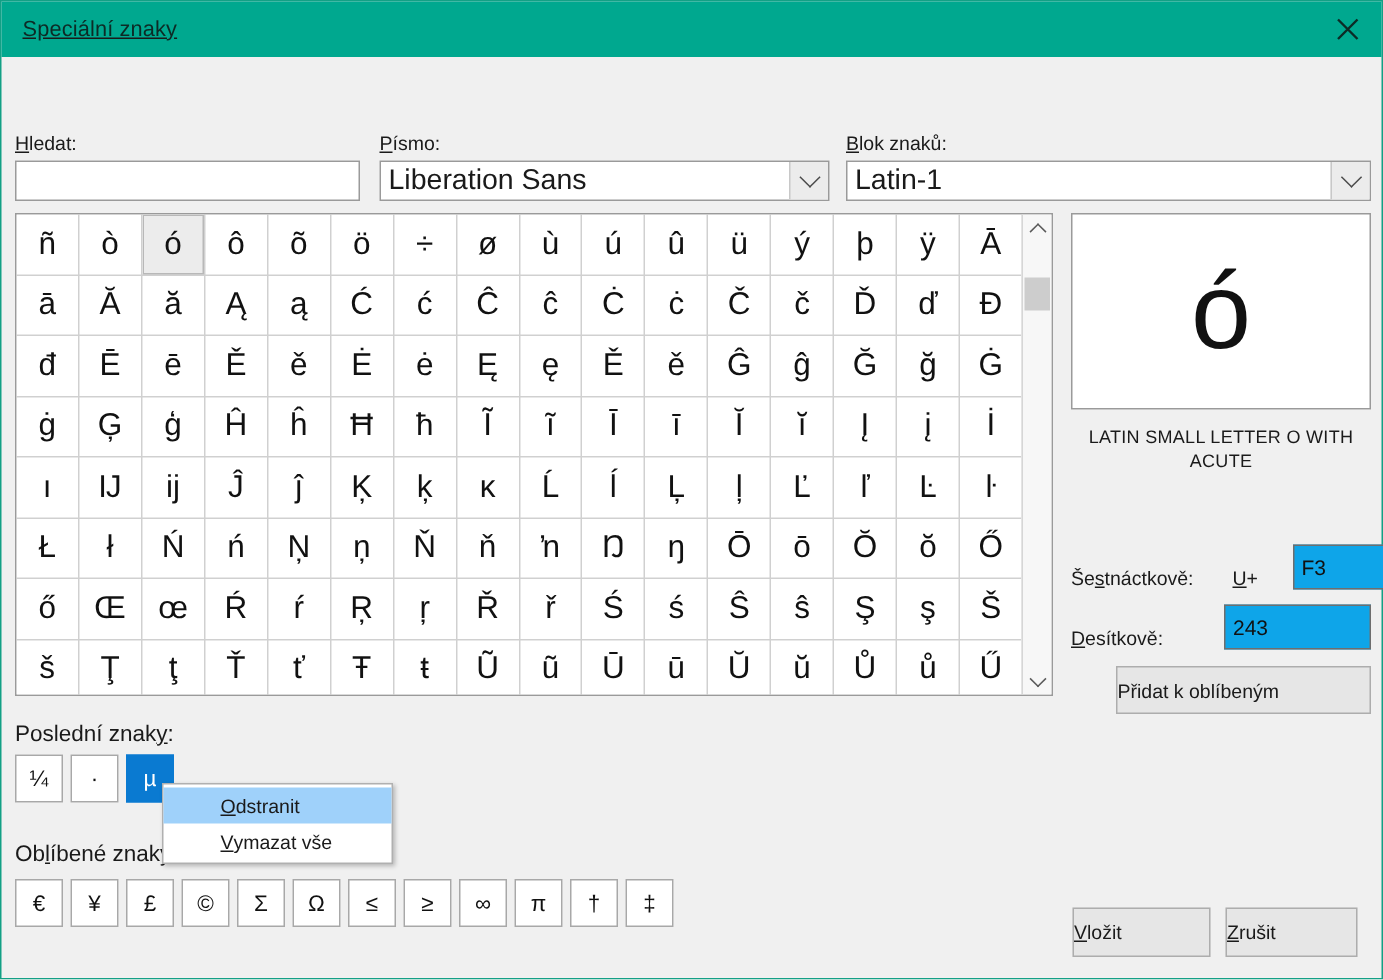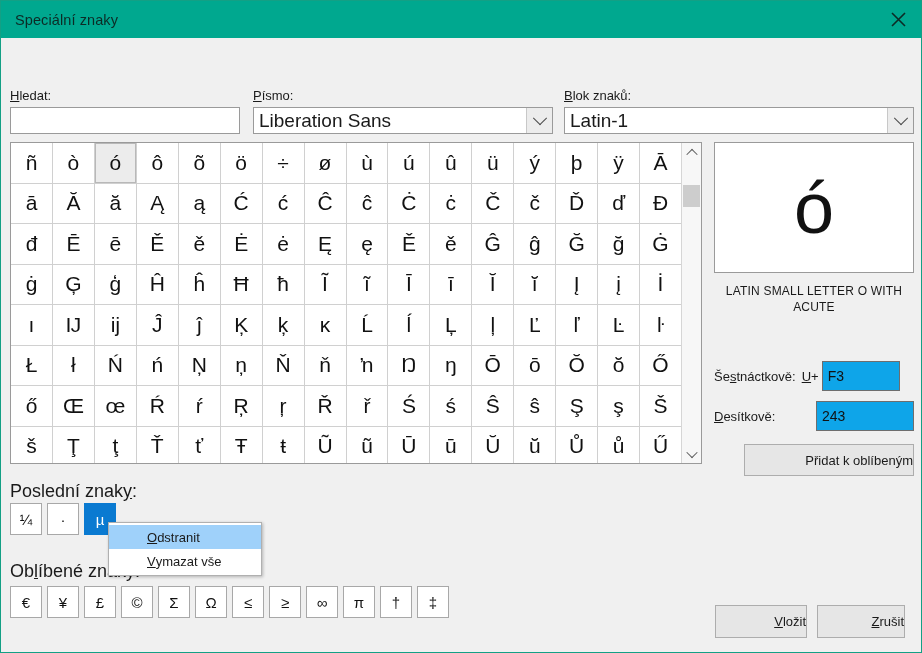--- a/index.html
+++ b/index.html
@@ -17,20 +17,21 @@
   }
   .dialog {
     position: relative;
     width: 922px;
     height: 653px;
     box-sizing: border-box;
     background: #f0f0f0;
     border: 1px solid #13a085;
     display: flex;
     flex-direction: column;
+    text-decoration: underline;
   }
   
   .titlebar {
     height: 37px;
     background: #00a88f;
     display: flex;
     align-items: center;
     flex: 0 0 auto;
     position: relative;
   }
@@ -204,23 +205,24 @@
   .charname {
     margin-top: 10px;
     text-align: center;
     font-size: 12px;
     color: #1a1a1a;
     line-height: 1.35;
     letter-spacing: .2px;
   }
   .code-row {
     display: flex;
-    align-items: center;
+    align-items: flex-end;
     margin-top: 0;
     height: 34px;
+    gap: 20px;
   }
   .code-row .clbl {
     font-size: 13px;
     white-space: nowrap;
   }
   .code-row .uplus {
     font-size: 13px;
     margin: 0 3px 0 6px;
     white-space: nowrap;
   }
@@ -239,26 +241,26 @@
     box-sizing: border-box;
     background: #e6e6e6;
     border: 1px solid #adadad;
     font-family: "Liberation Sans", sans-serif;
     font-size: 13px;
     color: #1a1a1a;
     height: 32px;
     cursor: default;
     display: flex;
     align-items: center;
-    justify-content: flex-end;
+    justify-content: flex-start;
   }
   
   .sec-label {
     position: absolute;
-    font-size: 18px;
+    font-size: 15px;
   }
   .chip-row {
     position: absolute;
     display: flex;
     gap: 5px;
   }
   .chip {
     box-sizing: border-box;
     width: 32px;
     height: 32px;

